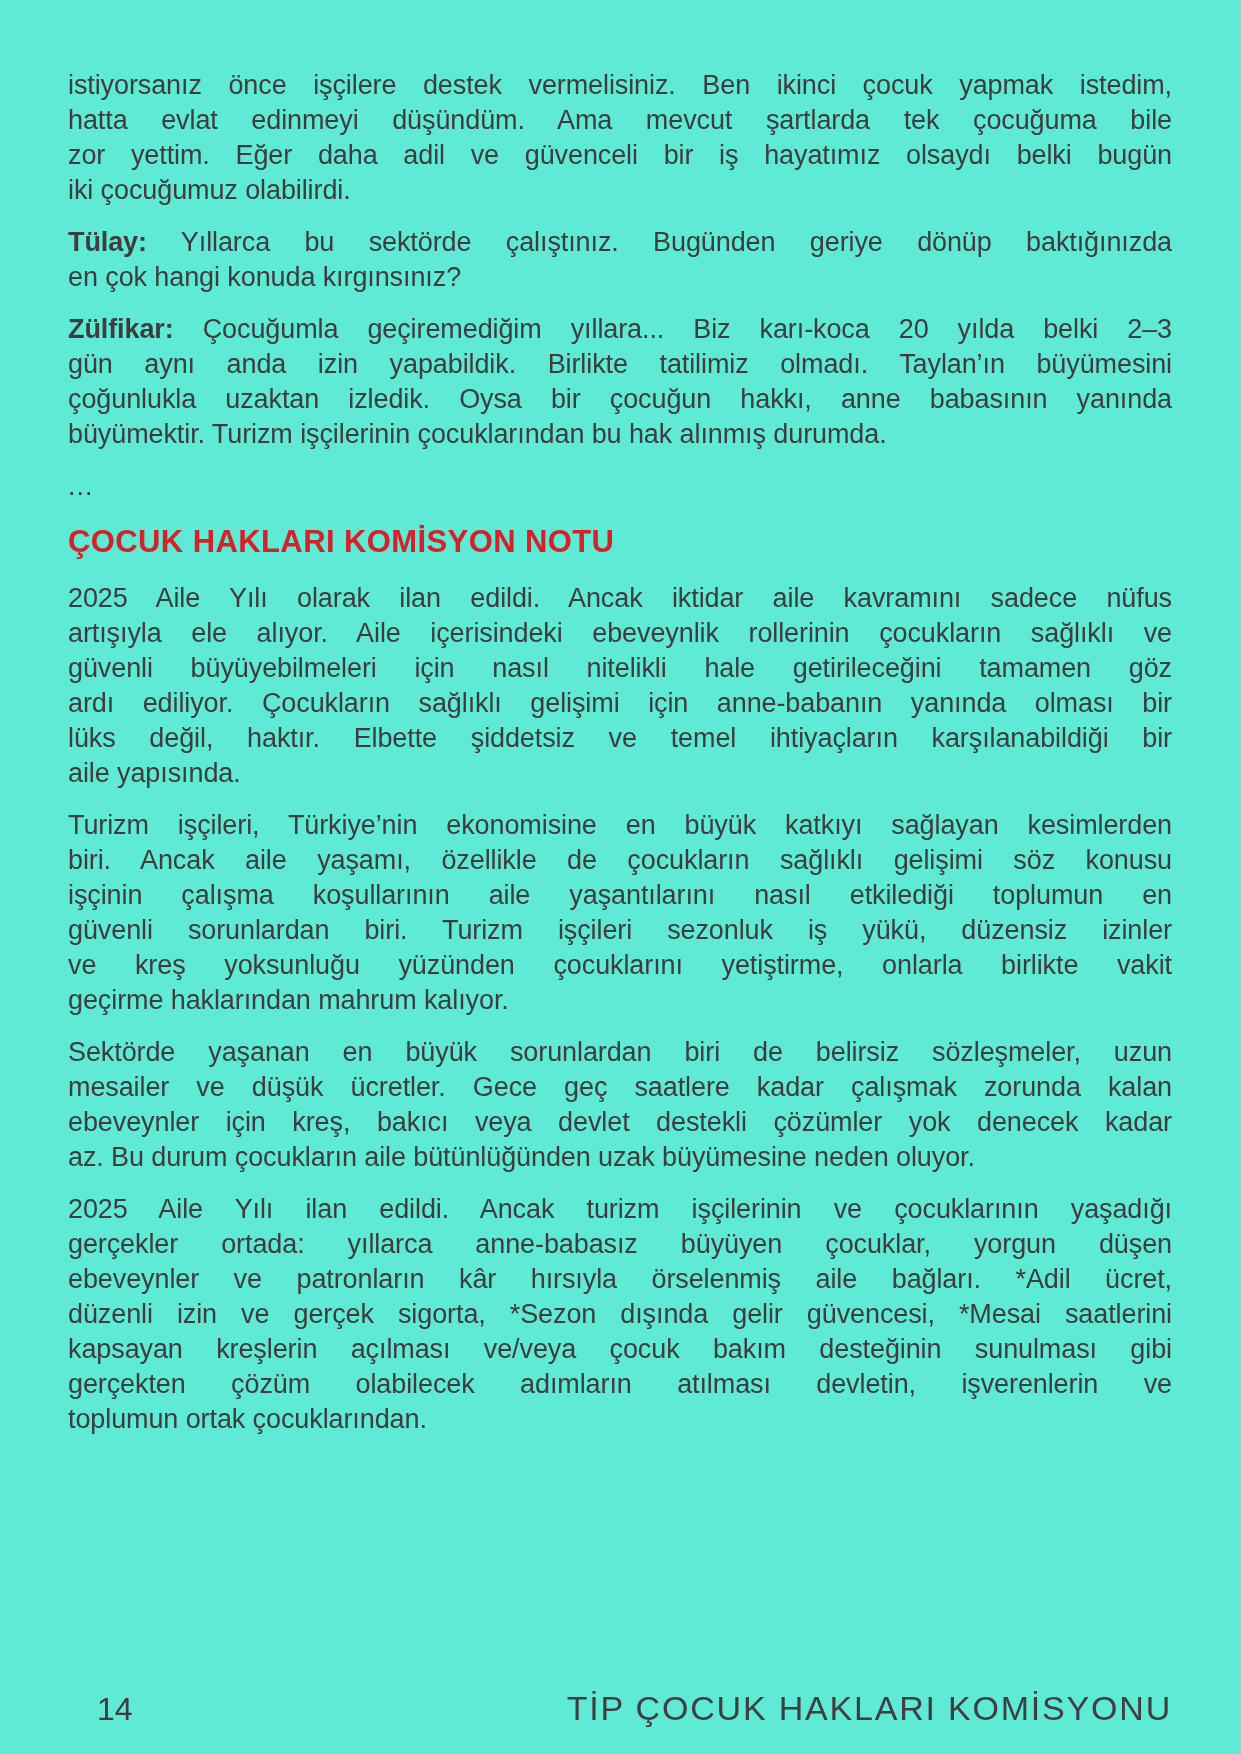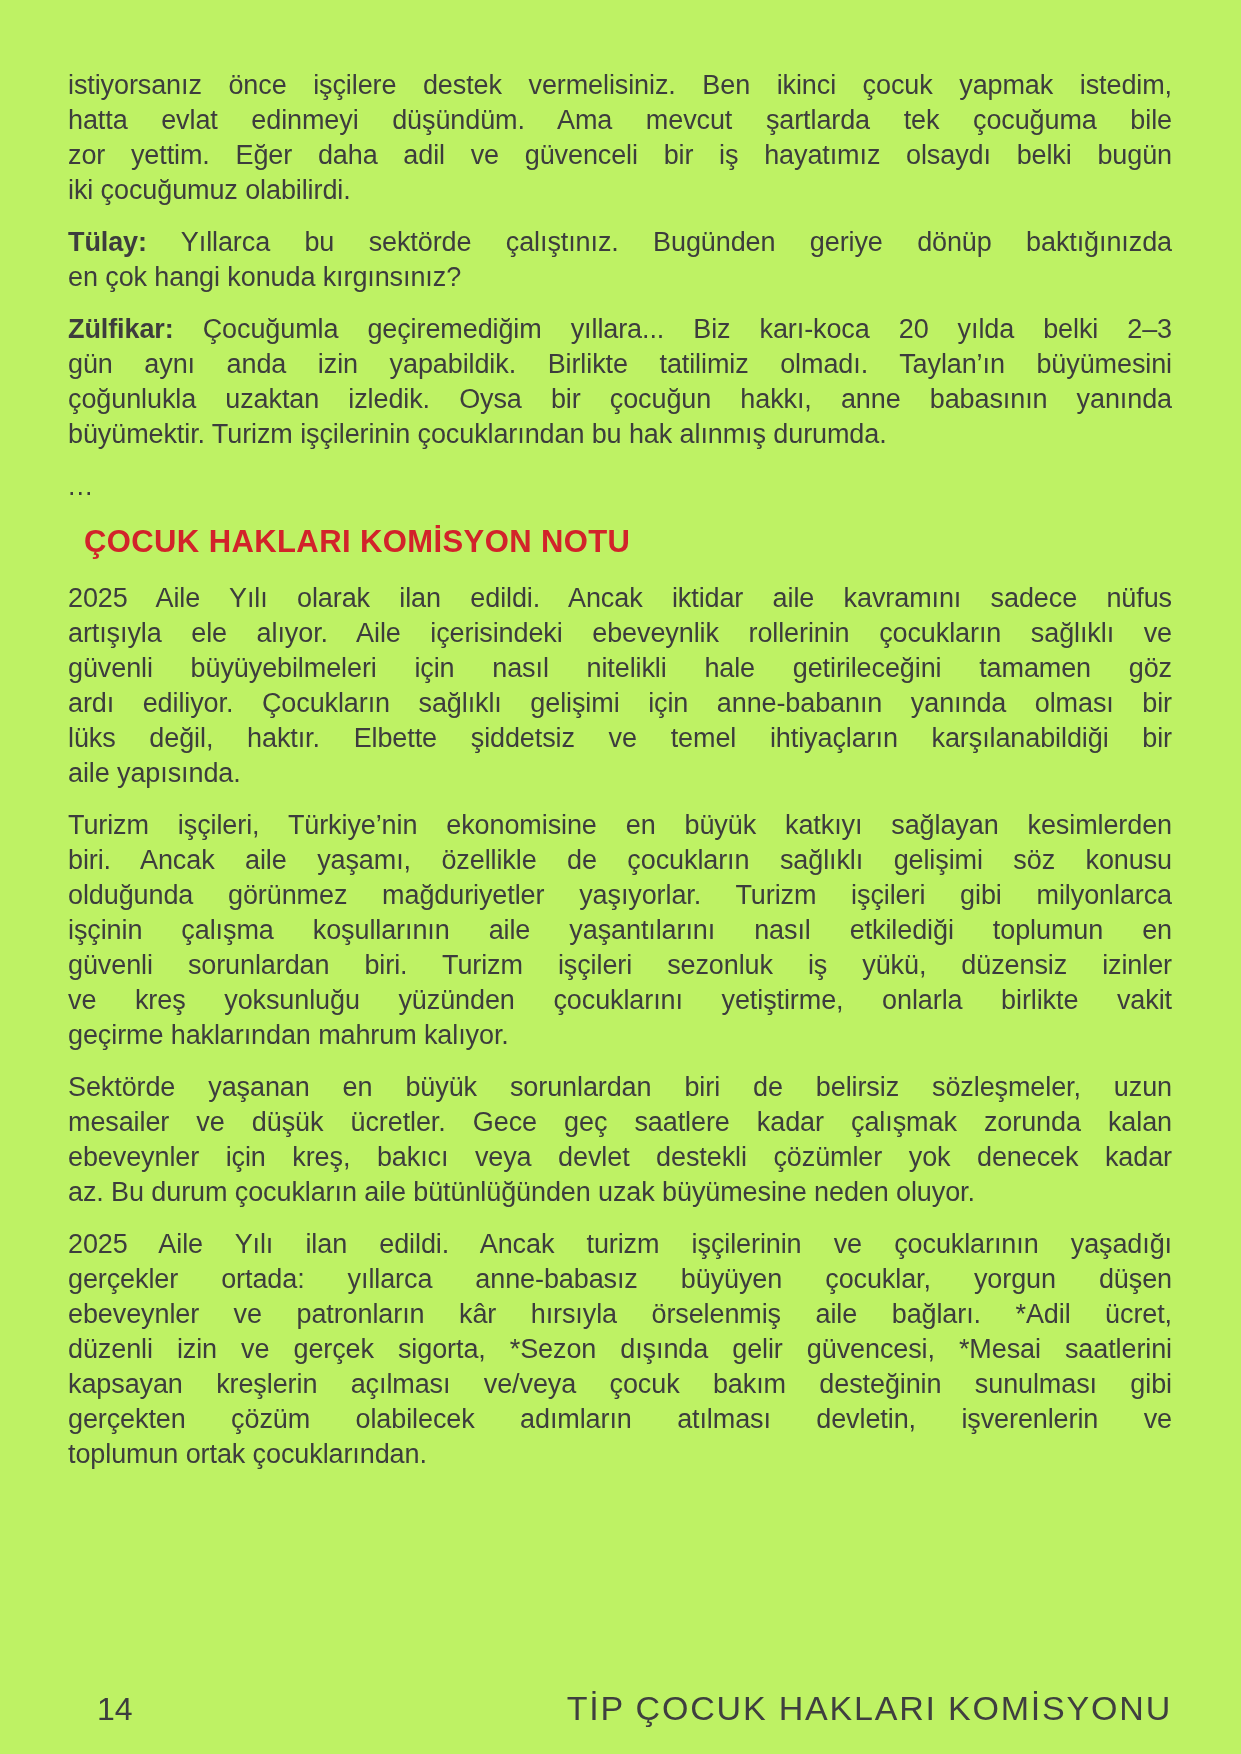--- a/index.html
+++ b/index.html
@@ -4,21 +4,21 @@
 <style>
   html, body { margin: 0; padding: 0; }
   body {
     width: 1241px; height: 1754px;
     background: #ffffff;
     font-family: "Liberation Sans", sans-serif;
   }
   .page {
     position: relative;
     width: 1241px; height: 1754px;
-    background: #bef264;
+    background: #5eead4;
     overflow: hidden;
   }
   .content {
     position: absolute;
     left: 68px; right: 69px; top: 68px;
     color: #3d3d3d;
     font-size: 27px;
     line-height: 35px;
     letter-spacing: -0.1px;
   }
@@ -28,21 +28,21 @@
     text-align: justify;
     text-align-last: justify;
     overflow: hidden;
   }
   .line.end {
     text-align-last: left;
   }
   .spk { font-weight: bold; }
   .ellipsis-line { letter-spacing: 1px; }
   .heading {
-    margin: 20px 0 22px 16px;
+    margin: 20px 0 22px 0;
     font-size: 31px;
     line-height: 35px;
     font-weight: bold;
     color: #d2232a;
     letter-spacing: 0.4px;
   }
   .footer {
     position: absolute;
     left: 97px; right: 69px; top: 1694px;
     display: flex;
@@ -93,21 +93,20 @@
       <span class="line">artışıyla ele alıyor. Aile içerisindeki ebeveynlik rollerinin çocukların sağlıklı ve</span>
       <span class="line">güvenli büyüyebilmeleri için nasıl nitelikli hale getirileceğini tamamen göz</span>
       <span class="line">ardı ediliyor. Çocukların sağlıklı gelişimi için anne-babanın yanında olması bir</span>
       <span class="line">lüks değil, haktır. Elbette şiddetsiz ve temel ihtiyaçların karşılanabildiği bir</span>
       <span class="line end">aile yapısında.</span>
     </p>
 
     <p class="para">
       <span class="line">Turizm işçileri, Türkiye’nin ekonomisine en büyük katkıyı sağlayan kesimlerden</span>
       <span class="line">biri. Ancak aile yaşamı, özellikle de çocukların sağlıklı gelişimi söz konusu</span>
-      <span class="line">olduğunda görünmez mağduriyetler yaşıyorlar. Turizm işçileri gibi milyonlarca</span>
       <span class="line">işçinin çalışma koşullarının aile yaşantılarını nasıl etkilediği toplumun en</span>
       <span class="line">güvenli sorunlardan biri. Turizm işçileri sezonluk iş yükü, düzensiz izinler</span>
       <span class="line">ve kreş yoksunluğu yüzünden çocuklarını yetiştirme, onlarla birlikte vakit</span>
       <span class="line end">geçirme haklarından mahrum kalıyor.</span>
     </p>
 
     <p class="para">
       <span class="line">Sektörde yaşanan en büyük sorunlardan biri de belirsiz sözleşmeler, uzun</span>
       <span class="line">mesailer ve düşük ücretler. Gece geç saatlere kadar çalışmak zorunda kalan</span>
       <span class="line">ebeveynler için kreş, bakıcı veya devlet destekli çözümler yok denecek kadar</span>

